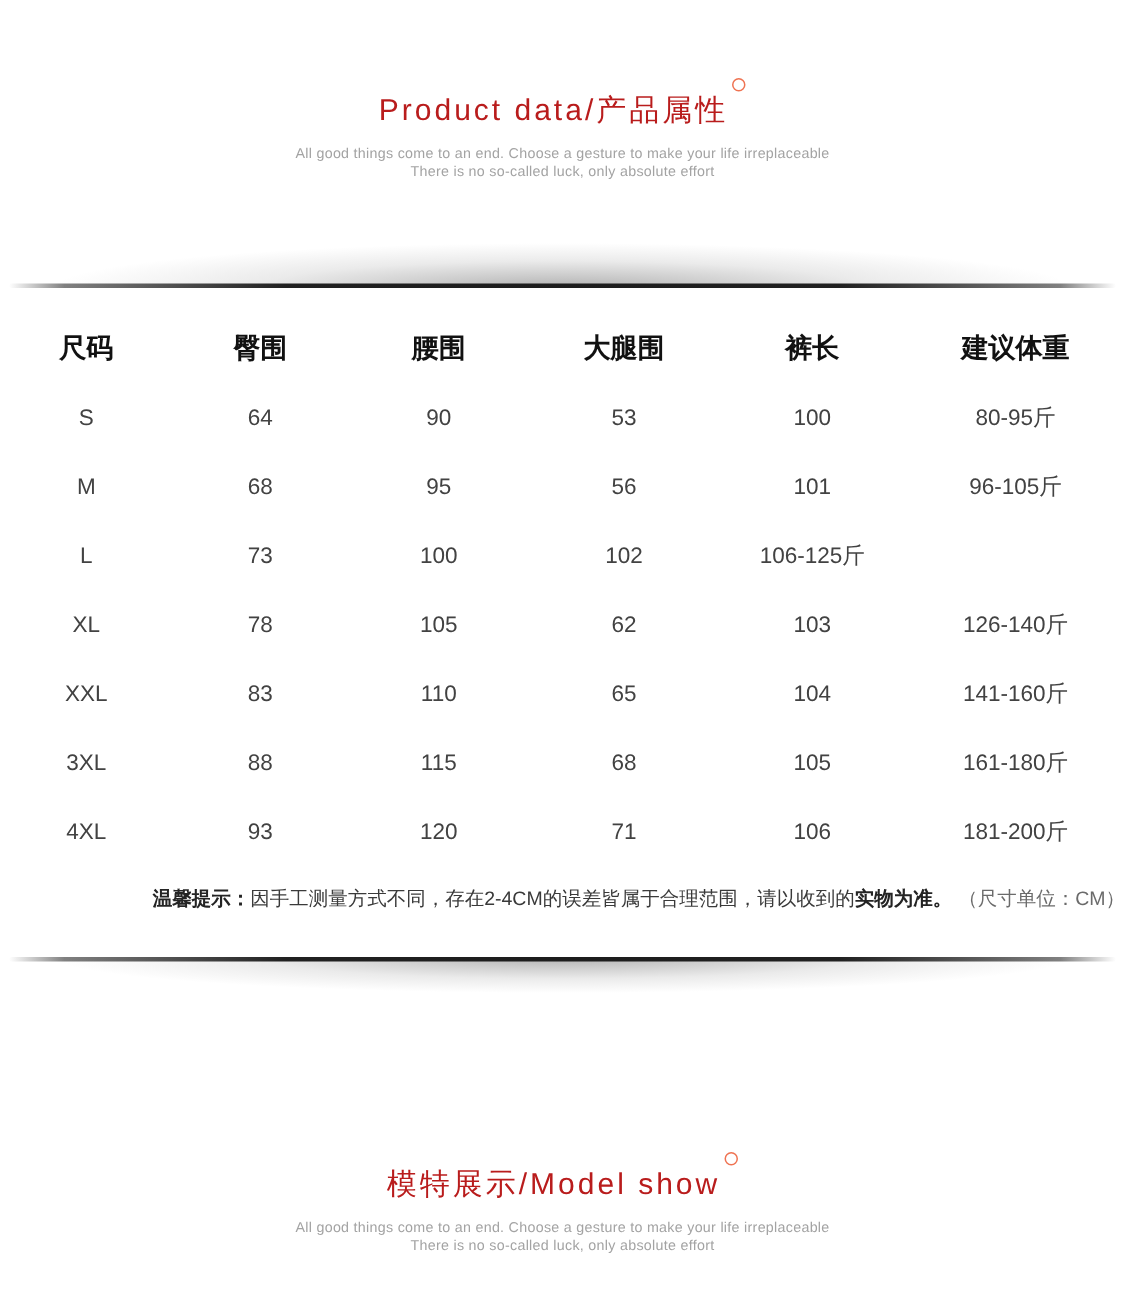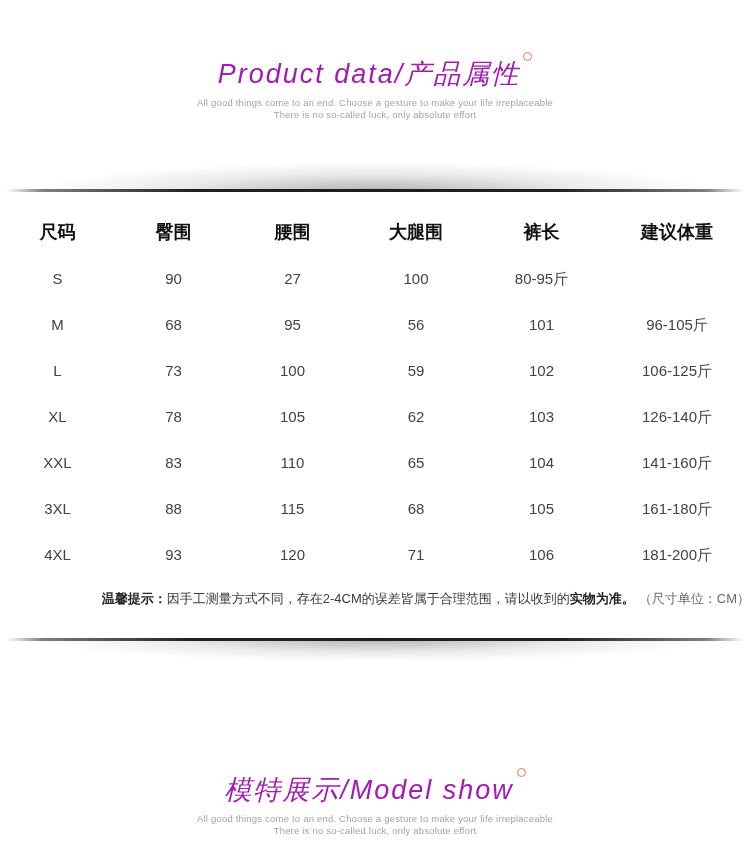--- a/index.html
+++ b/index.html
@@ -18,27 +18,26 @@
   }
 
   
   .hero {
     text-align: center;
   }
   .hero.top { padding-top: 56px; }
   .hero.model { padding-top: 104px; }
   .hero-title {
     margin: 0;
-    font-size: 27px;
+    font-size: 20px;
     line-height: 36px;
     font-weight: 400;
     letter-spacing: 2px;
-    color: #a21caf;
+    color: #b91c1c;
     white-space: nowrap;
-    font-style: italic;
   }
   .sup-circle {
     display: inline-block;
     width: 7px;
     height: 7px;
     border: 1.5px solid #ef7352;
     border-radius: 50%;
     vertical-align: top;
     position: relative;
     top: -4px;
@@ -148,38 +147,38 @@
       <div class="trow thead">
         <div class="tcell">尺码</div>
         <div class="tcell">臀围</div>
         <div class="tcell">腰围</div>
         <div class="tcell">大腿围</div>
         <div class="tcell">裤长</div>
         <div class="tcell">建议体重</div>
       </div>
       <div class="trow tdata">
         <div class="tcell">S</div>
+        <div class="tcell">64</div>
         <div class="tcell">90</div>
-        <div class="tcell">27</div>
+        <div class="tcell">53</div>
         <div class="tcell">100</div>
         <div class="tcell">80-95斤</div>
       </div>
       <div class="trow tdata">
         <div class="tcell">M</div>
         <div class="tcell">68</div>
         <div class="tcell">95</div>
         <div class="tcell">56</div>
         <div class="tcell">101</div>
         <div class="tcell">96-105斤</div>
       </div>
       <div class="trow tdata">
         <div class="tcell">L</div>
         <div class="tcell">73</div>
         <div class="tcell">100</div>
-        <div class="tcell">59</div>
         <div class="tcell">102</div>
         <div class="tcell">106-125斤</div>
       </div>
       <div class="trow tdata">
         <div class="tcell">XL</div>
         <div class="tcell">78</div>
         <div class="tcell">105</div>
         <div class="tcell">62</div>
         <div class="tcell">103</div>
         <div class="tcell">126-140斤</div>

